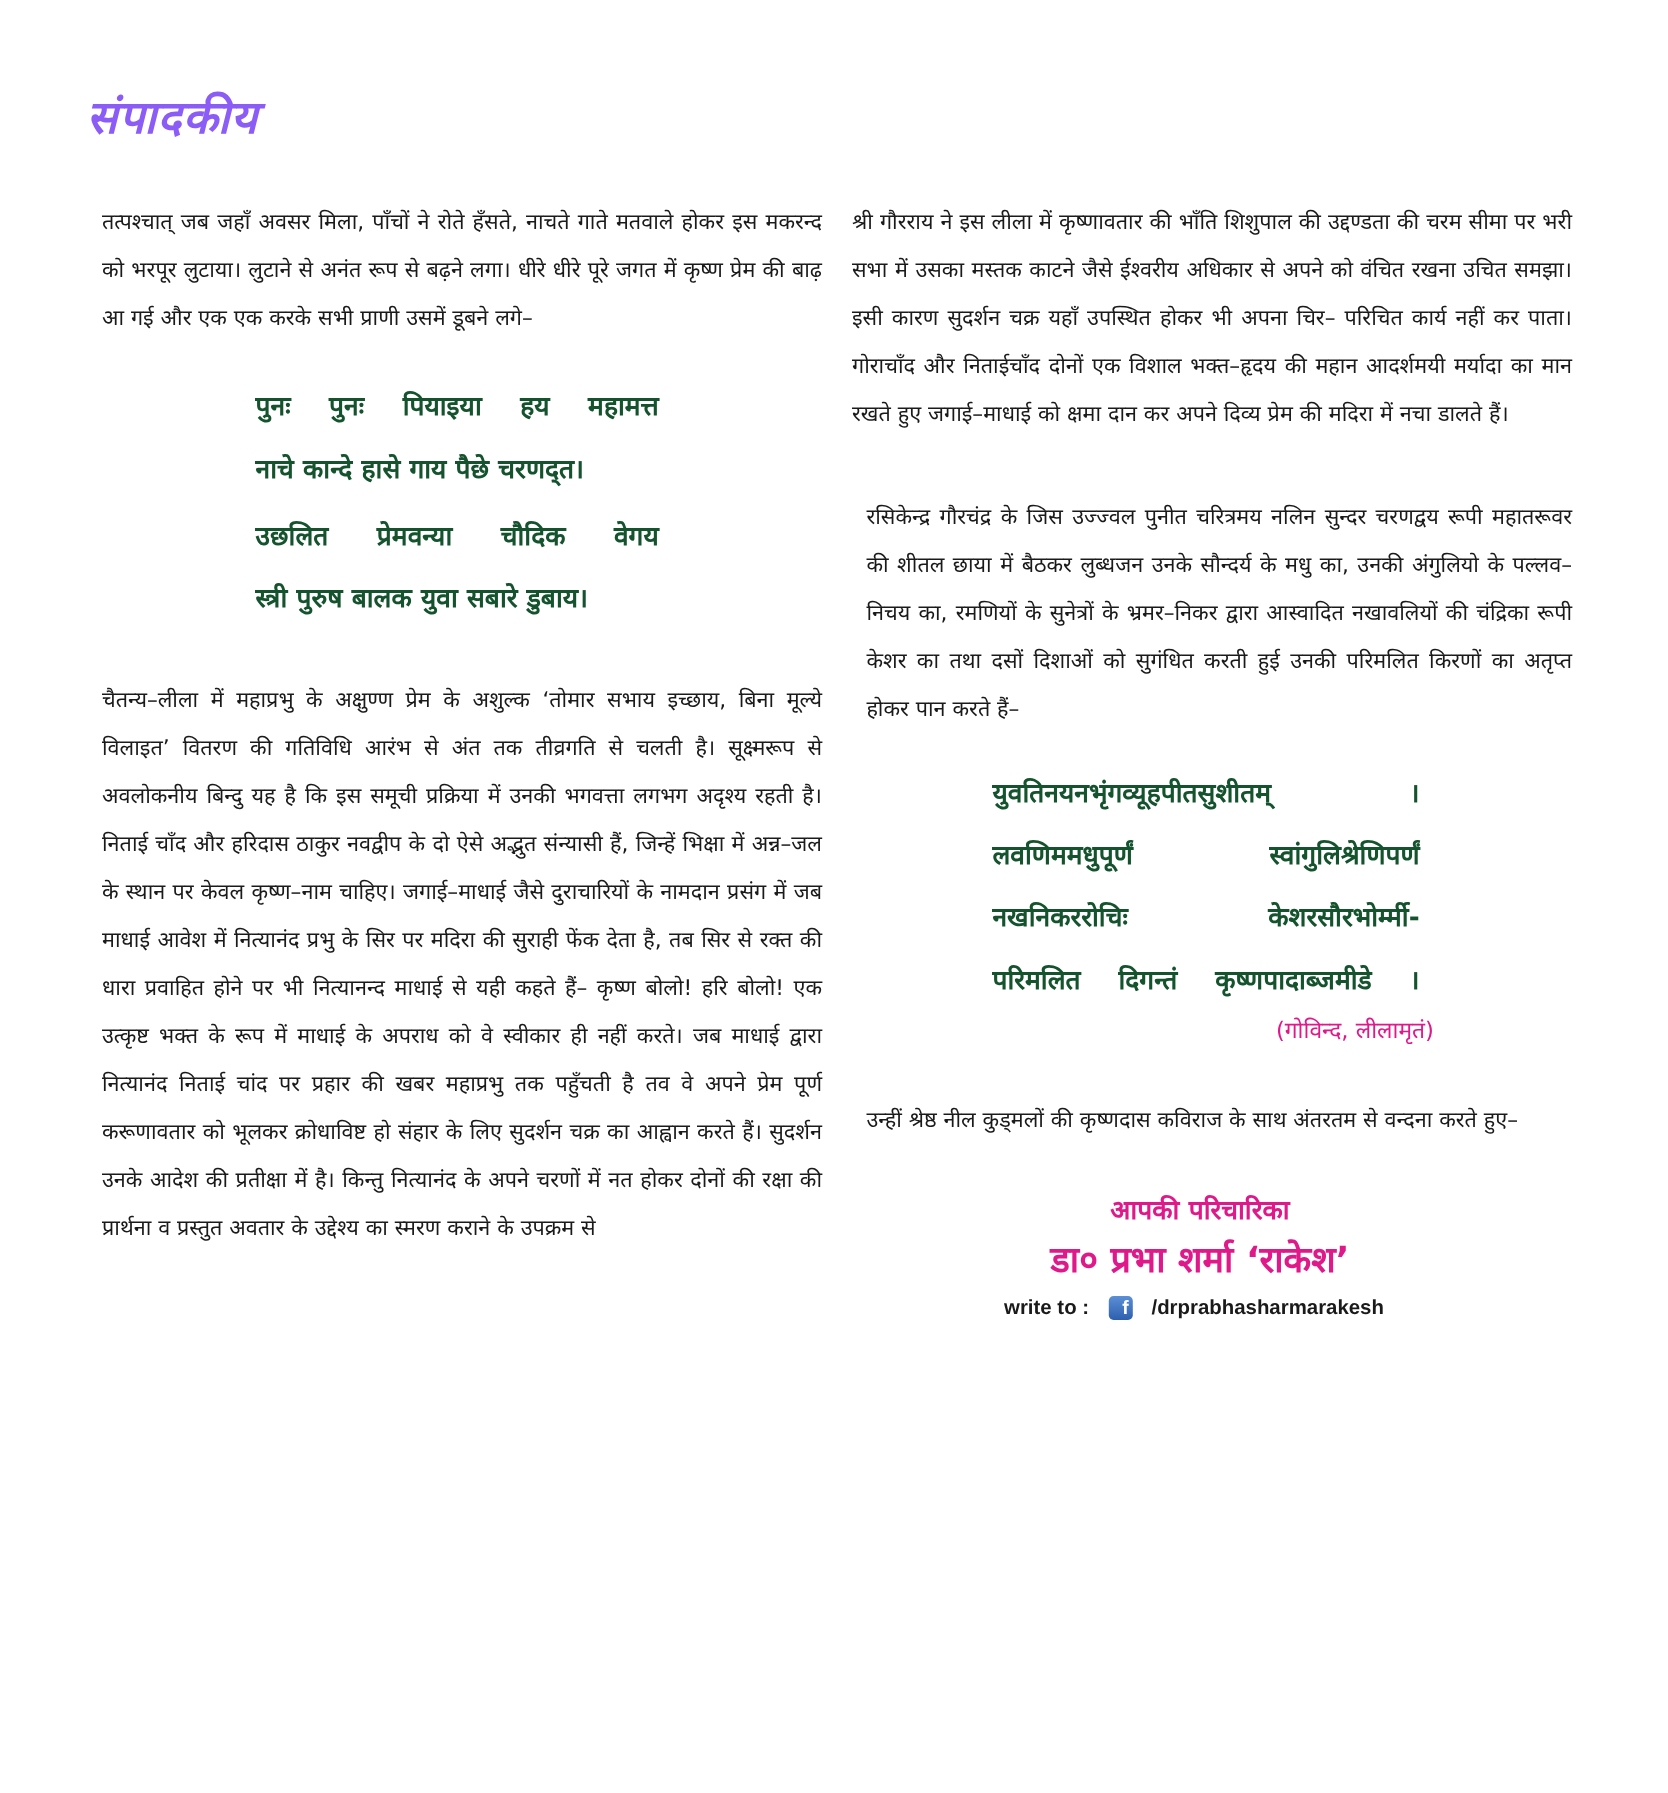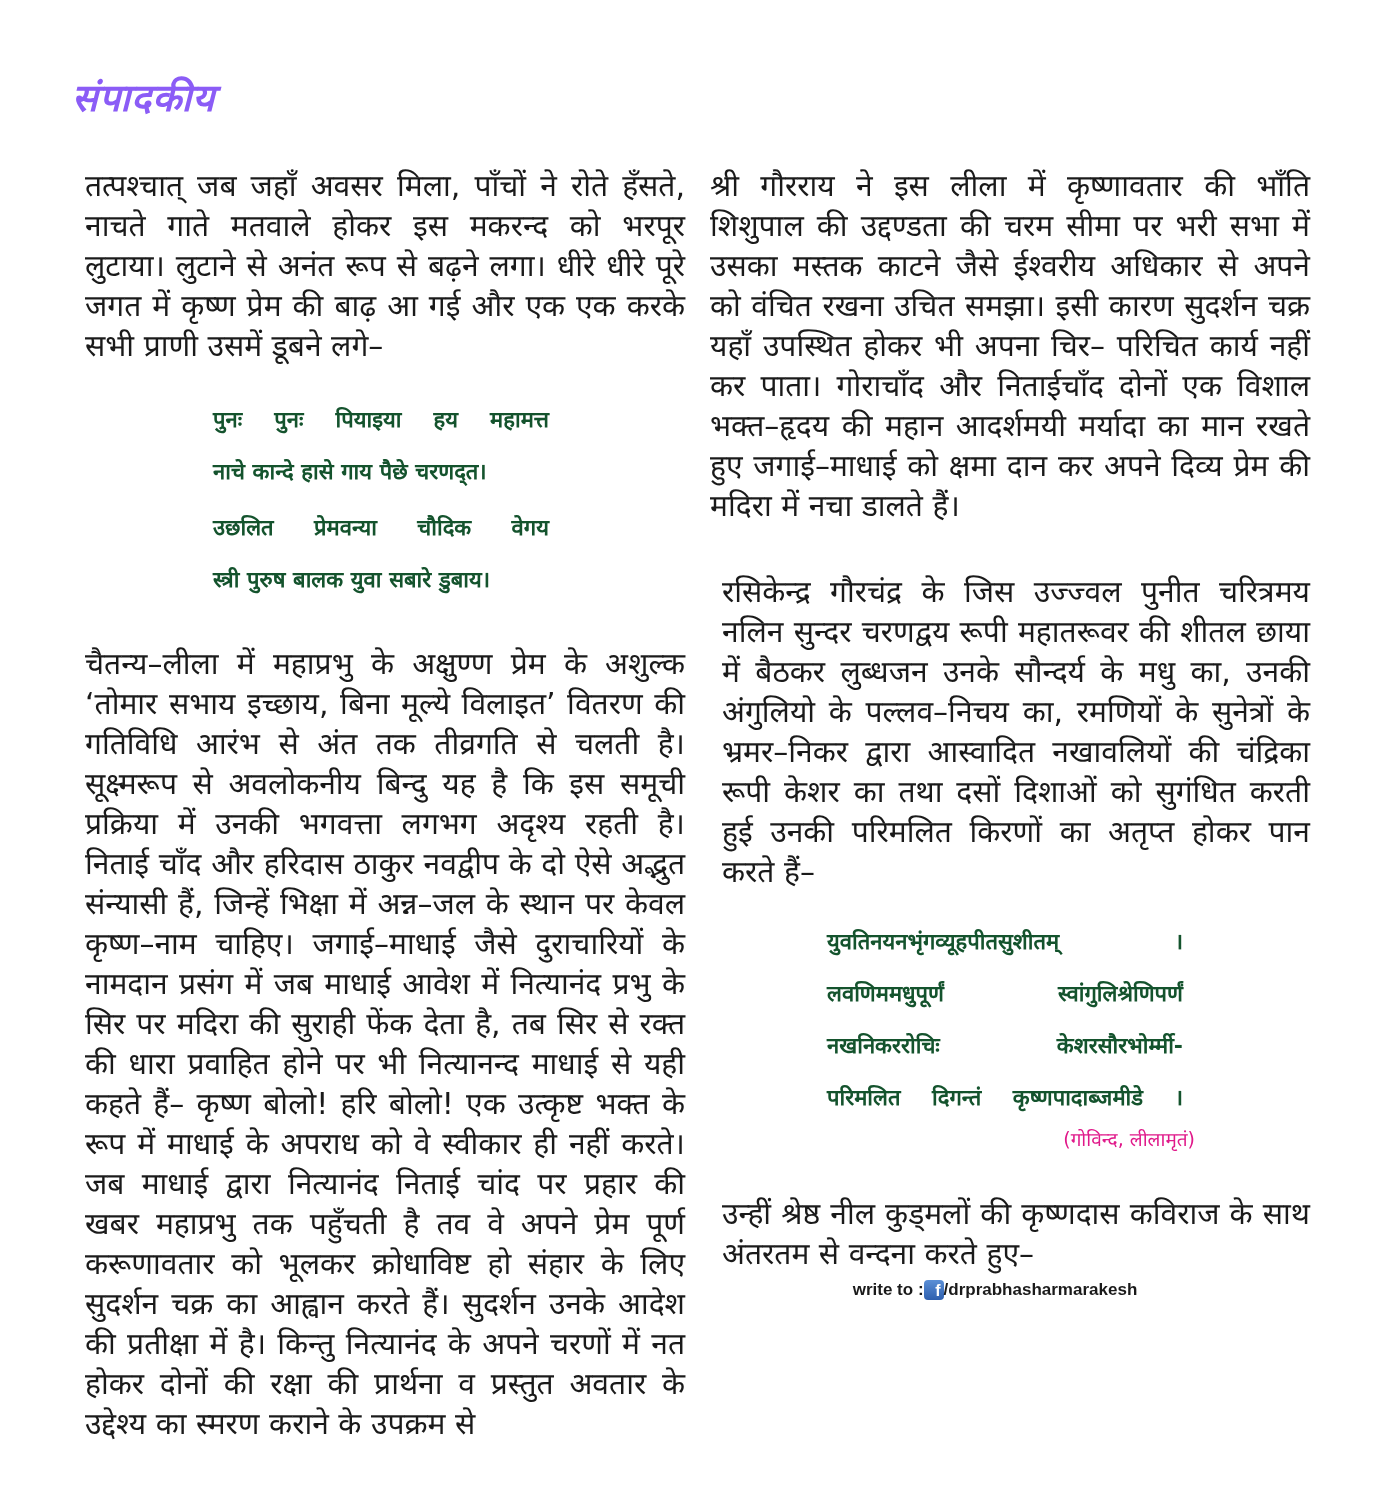--- a/index.html
+++ b/index.html
@@ -1,35 +1,35 @@
 <!DOCTYPE html>
 <html><head>
 <meta charset="utf-8">
 <style>
   html, body { margin:0; padding:0; background:#ffffff; }
   body { width:1390px; height:1494px; position:relative; overflow:hidden; color:#1a1a1a; font-family:"DejaVu Sans", sans-serif; }
   .header { position:absolute; left:72px; top:70px; font-family:"DejaVu Serif", serif; font-style:italic; font-weight:bold; font-size:38px; color:#8b5cf6; letter-spacing:1px; }
   .col { position:absolute; top:166px; width:600px; }
   .col.left { left:85px; }
   .col.right { left:710px; }
-  .para { font-size:30px; line-height:40px; text-align:justify; text-align-last:left; margin:0; }
+  .para { font-size:18px; line-height:40px; text-align:justify; text-align-last:left; margin:0; }
   .verse { color:#14532d; font-weight:bold; font-size:22px; line-height:40px; margin:12px; }
   .verse-block-left { margin:34px 0 0 116px; width:360px; }
   .verse-block-left .stanza + .stanza { margin-top:16px; }
   .verse-block-left .v-line { text-align:justify; text-align-last:justify; }
   .verse-block-left .v-line.last { text-align-last:left; }
   .gap-after-verse { margin-top:44px; }
   .gap-para { margin-top:46px;margin-left:12px; }
   .verse-block-right { margin:30px 0 0 105px; width:380px; }
   .verse-block-right .v-line { text-align:justify; text-align-last:justify; }
   .citation { font-size:19px; color:#e0198a; text-align:right; font-weight:normal; line-height:18px; margin-top:2px; }
   .sign { margin-top:38px; text-align:center; color:#e0198a; font-weight:bold; }
   .sign .s1 { font-size:22px; line-height:36px; margin-left:-20px; }
   .sign .s2 { font-size:30px; line-height:46px; margin-left:-20px; }
-  .write { margin-top:6px; text-align:center; font-weight:bold; font-size:17px; color:#1a1a1a; margin-left:-30px; display:flex; justify-content:center; align-items:center; gap:0; font-family:"Liberation Sans", sans-serif; }
+  .write { margin-top:6px; text-align:center; font-weight:bold; font-size:17px; color:#1a1a1a; margin-left:-30px; display:flex; justify-content:center; align-items:center; gap:16px; font-family:"Liberation Sans", sans-serif; }
   .fb-icon { display:inline-block; width:20px; height:20px; border-radius:4px; background:linear-gradient(#5b8fd6,#2e5fae); color:#fff; font-weight:bold; font-size:16px; line-height:22px; text-align:right; padding-right:3px; box-sizing:border-box; font-family:"Liberation Sans", sans-serif; }
 </style>
 </head>
 <body>
 
 <div class="header">संपादकीय</div>
 
 <div class="col left">
   <p class="para">तत्पश्चात् जब जहाँ अवसर मिला, पाँचों ने रोते हँसते, नाचते गाते मतवाले होकर इस मकरन्द को भरपूर लुटाया। लुटाने से अनंत रूप से बढ़ने लगा। धीरे धीरे पूरे जगत में कृष्ण प्रेम की बाढ़ आ गई और एक एक करके सभी प्राणी उसमें डूबने लगे–</p>
   <div class="verse-block-left">
@@ -49,18 +49,22 @@
   <p class="para">श्री गौरराय ने इस लीला में कृष्णावतार की भाँति शिशुपाल की उद्दण्डता की चरम सीमा पर भरी सभा में उसका मस्तक काटने जैसे ईश्वरीय अधिकार से अपने को वंचित रखना उचित समझा। इसी कारण सुदर्शन चक्र यहाँ उपस्थित होकर भी अपना चिर– परिचित कार्य नहीं कर पाता। गोराचाँद और निताईचाँद दोनों एक विशाल भक्त–हृदय की महान आदर्शमयी मर्यादा का मान रखते हुए जगाई–माधाई को क्षमा दान कर अपने दिव्य प्रेम की मदिरा में नचा डालते हैं।</p>
   <p class="para gap-para">रसिकेन्द्र गौरचंद्र के जिस उज्ज्वल पुनीत चरित्रमय नलिन सुन्दर चरणद्वय रूपी महातरूवर की शीतल छाया में बैठकर लुब्धजन उनके सौन्दर्य के मधु का, उनकी अंगुलियो के पल्लव–निचय का, रमणियों के सुनेत्रों के भ्रमर–निकर द्वारा आस्वादित नखावलियों की चंद्रिका रूपी केशर का तथा दसों दिशाओं को सुगंधित करती हुई उनकी परिमलित किरणों का अतृप्त होकर पान करते हैं–</p>
   <div class="verse-block-right">
     <p class="verse v-line">युवतिनयनभृंगव्यूहपीतसुशीतम् ।</p>
     <p class="verse v-line">लवणिममधुपूर्णं स्वांगुलिश्रेणिपर्णं</p>
     <p class="verse v-line">नखनिकररोचिः केशरसौरभोर्म्मी-</p>
     <p class="verse v-line">परिमलित दिगन्तं कृष्णपादाब्जमीडे ।</p>
     <div class="citation">(गोविन्द, लीलामृतं)</div>
   </div>
   <p class="para gap-para">उन्हीं श्रेष्ठ नील कुड्मलों की कृष्णदास कविराज के साथ अंतरतम से वन्दना करते हुए–</p>
+  <div class="sign">
+    <div class="s1">आपकी परिचारिका</div>
+    <div class="s2">डा० प्रभा शर्मा ‘राकेश’</div>
+  </div>
   <div class="write">
     <span>write to :</span>
     <span class="fb-icon">f</span>
     <span>/drprabhasharmarakesh</span>
   </div>
 </div>
 
 </body></html>

